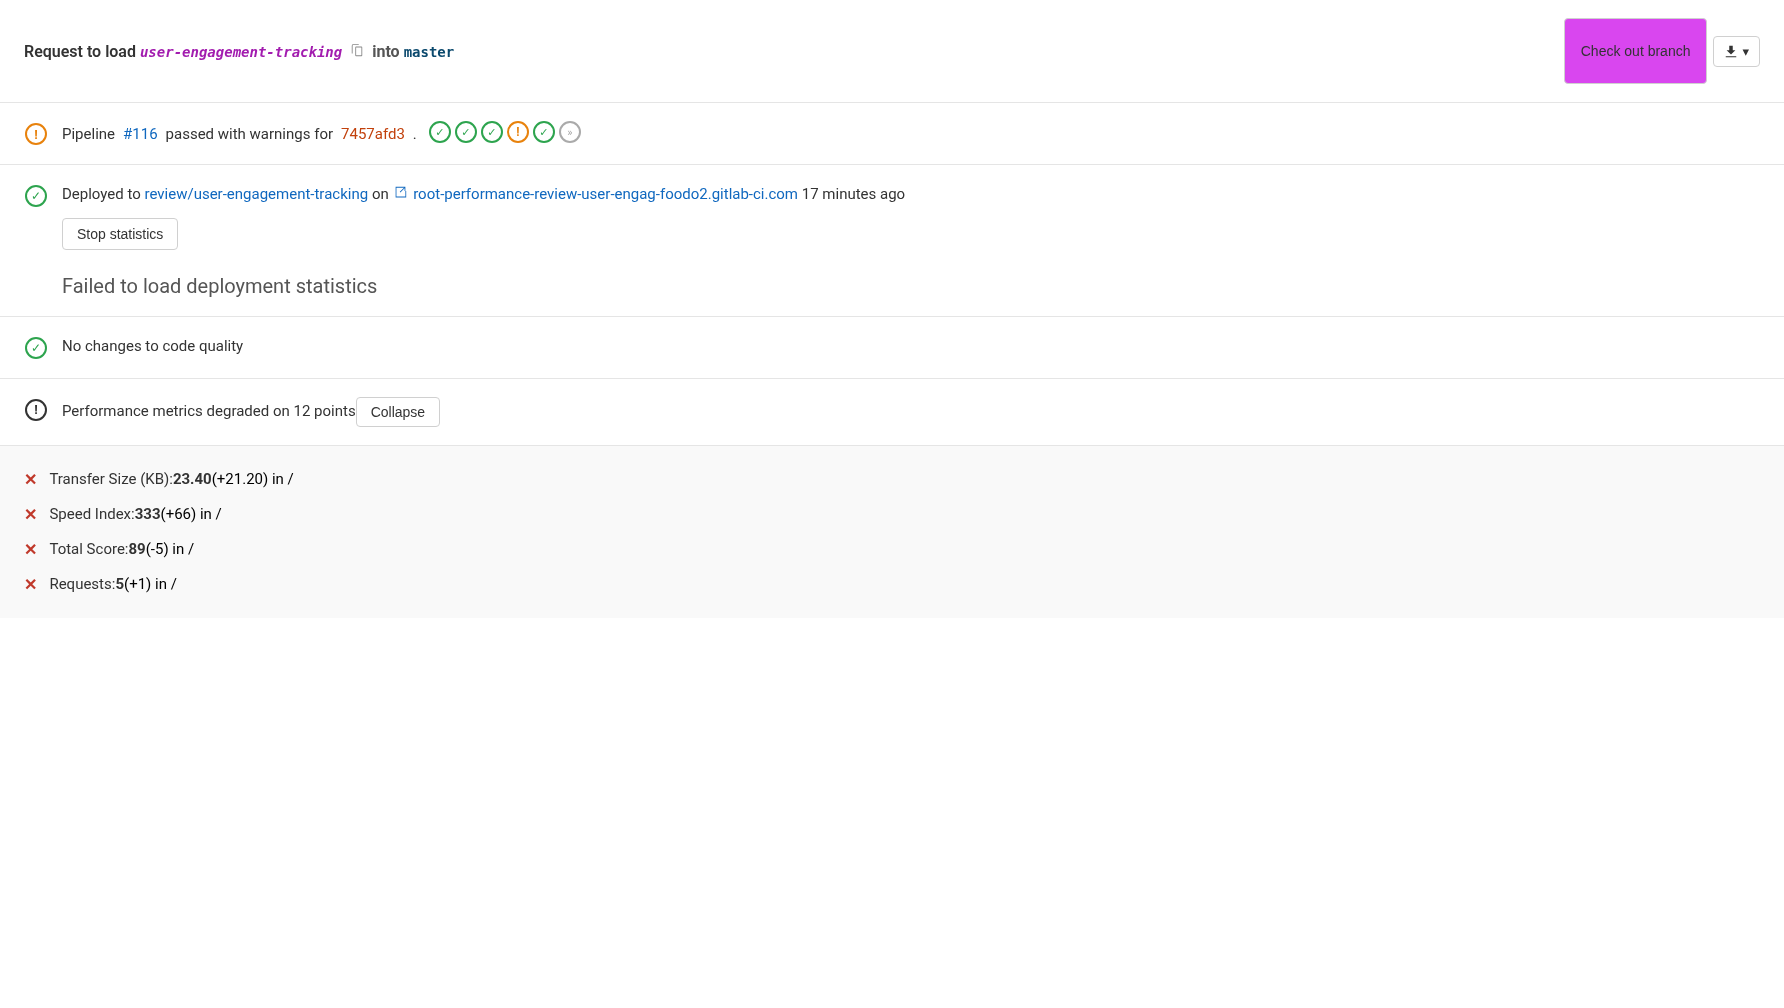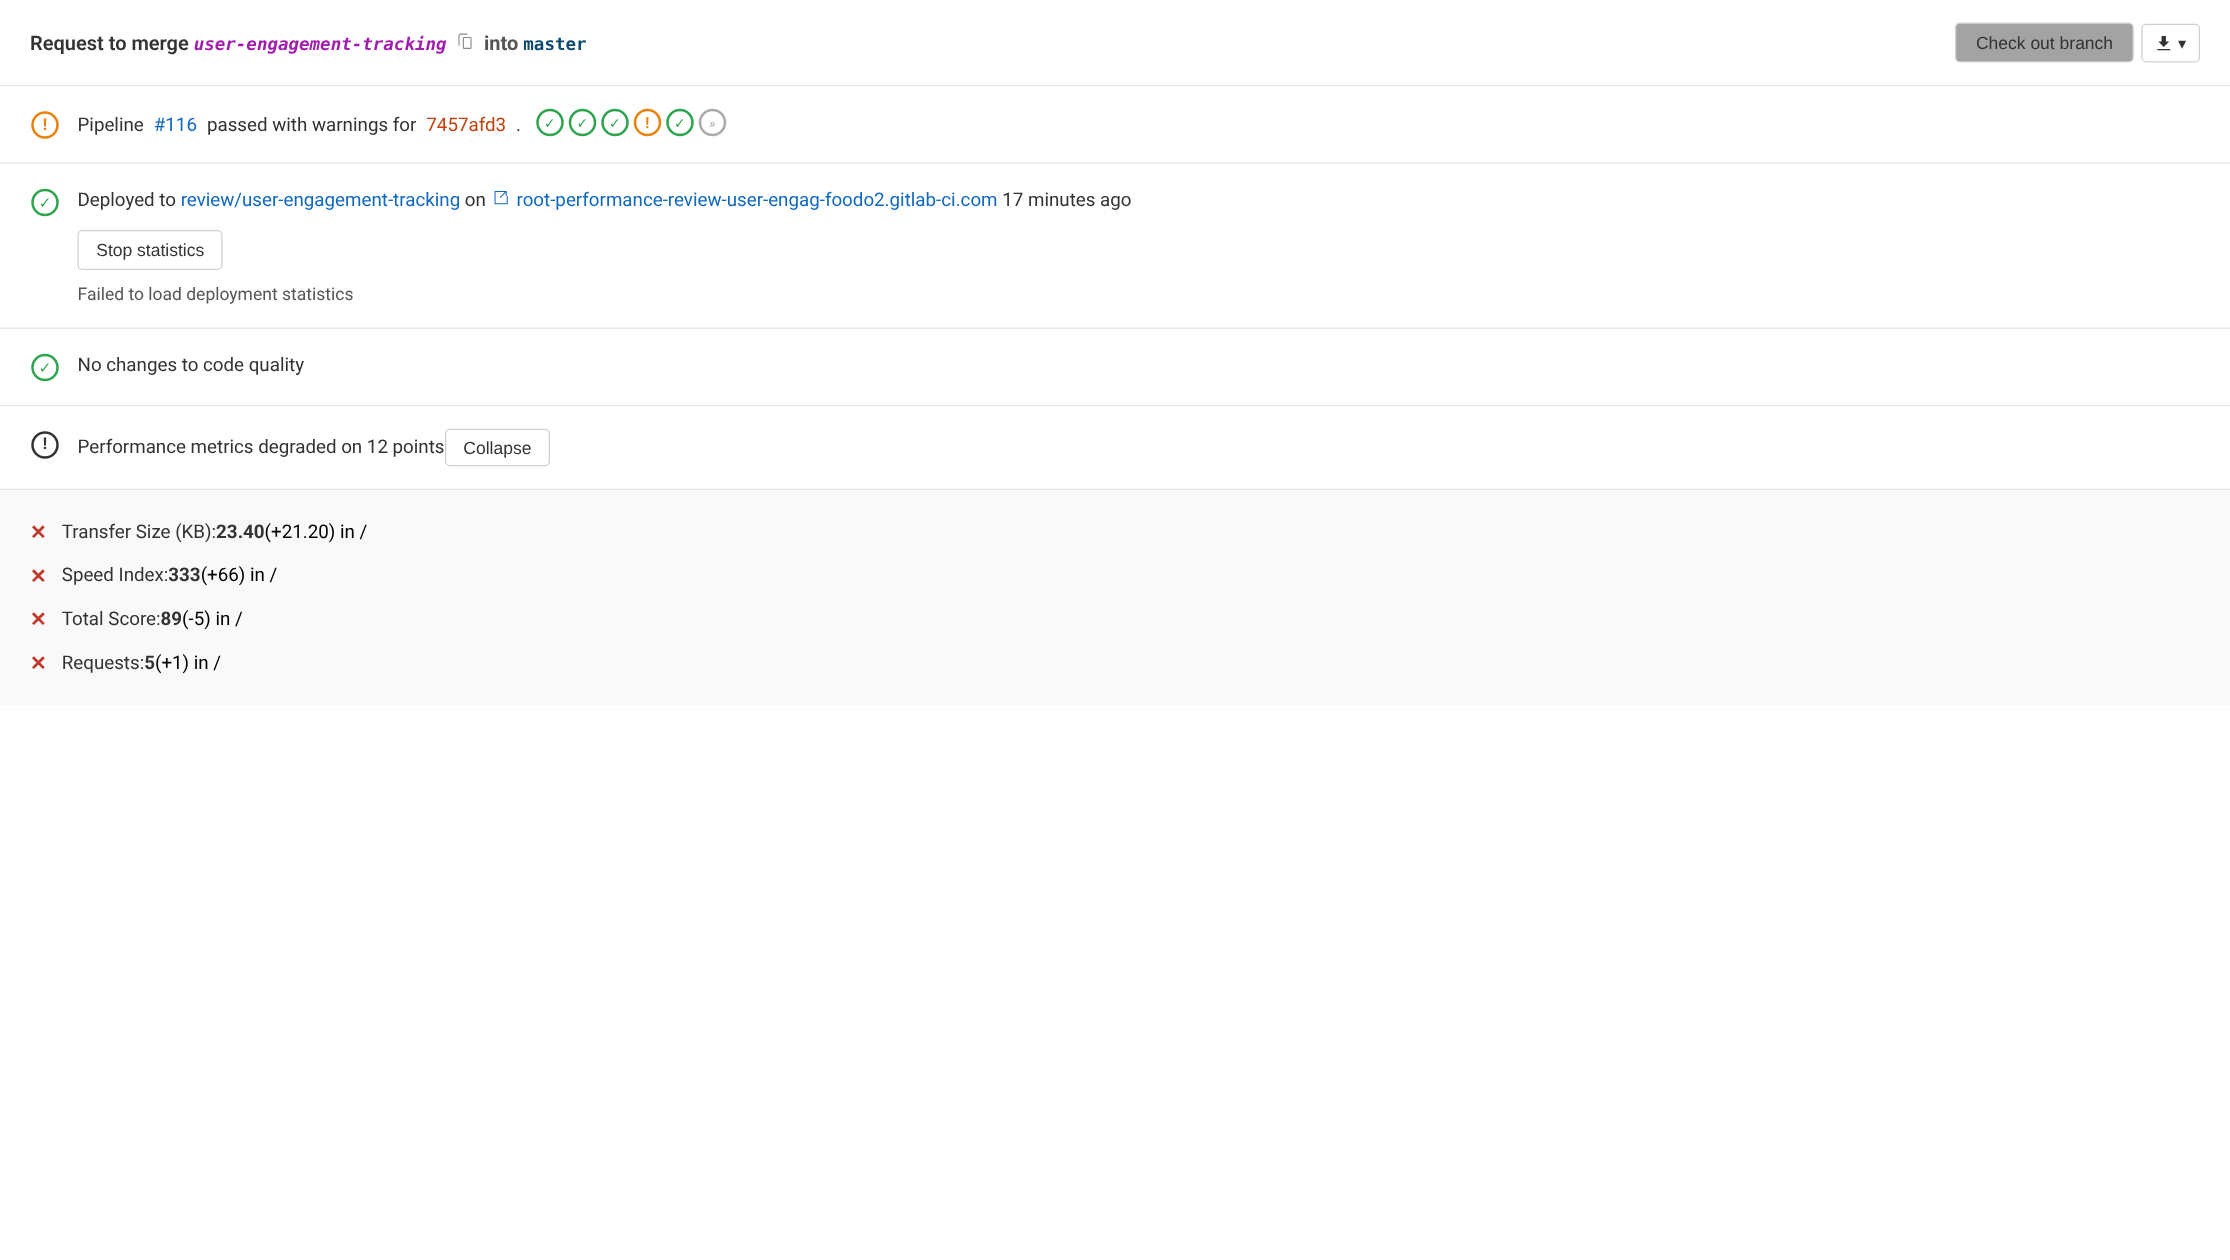--- a/index.html
+++ b/index.html
@@ -61,24 +61,24 @@
       color: #888;
     }
 
     .header-actions {
       display: flex;
       align-items: center;
       gap: 6px;
     }
 
     .btn-checkout {
-      padding: 7px 16px;
+      padding: 24px 16px;
       border: 1px solid #d0d0d0;
       border-radius: 4px;
-      background: #a3a3a3;
+      background: #d946ef;
       font-size: 14px;
       cursor: pointer;
       color: #333;
       font-weight: 500;
     }
 
     .btn-dropdown {
       padding: 7px 10px;
       border: 1px solid #d0d0d0;
       border-radius: 4px;
@@ -245,23 +245,23 @@
       padding: 7px 14px;
       border: 1px solid #d0d0d0;
       border-radius: 4px;
       background: #fff;
       font-size: 14px;
       cursor: pointer;
       color: #333;
     }
 
     .failed-text {
-      margin-top: 12px;
+      margin-top: 24px;
       color: #555;
-      font-size: 14px;
+      font-size: 20px;
     }
 
     
     .perf-header-row {
       display: flex;
       align-items: center;
       justify-content: flex-start;
       width: 100%;
     }
 
@@ -309,21 +309,21 @@
       color: #000000;
     }
   </style>
 </head>
 <body>
 
 <div class="page-wrapper">
 
   <div class="merge-header">
     <div class="merge-title">
-      <span>Request to merge</span>
+      <span>Request to load</span>
       <span> </span>
       <a class="branch-link" href="#">user-engagement-tracking</a>
       <span> </span>
       <span class="copy-icon">
         <svg width="14" height="14" viewBox="0 0 16 16" fill="currentColor">
           <path d="M10 1H4a2 2 0 00-2 2v9h1V3a1 1 0 011-1h6V1zm3 3H7a1 1 0 00-1 1v9a1 1 0 001 1h6a1 1 0 001-1V5a1 1 0 00-1-1zm0 10H7V5h6v9z"></path>
         </svg>
       </span>
       <span> </span>
       <span class="into-text">into</span>

